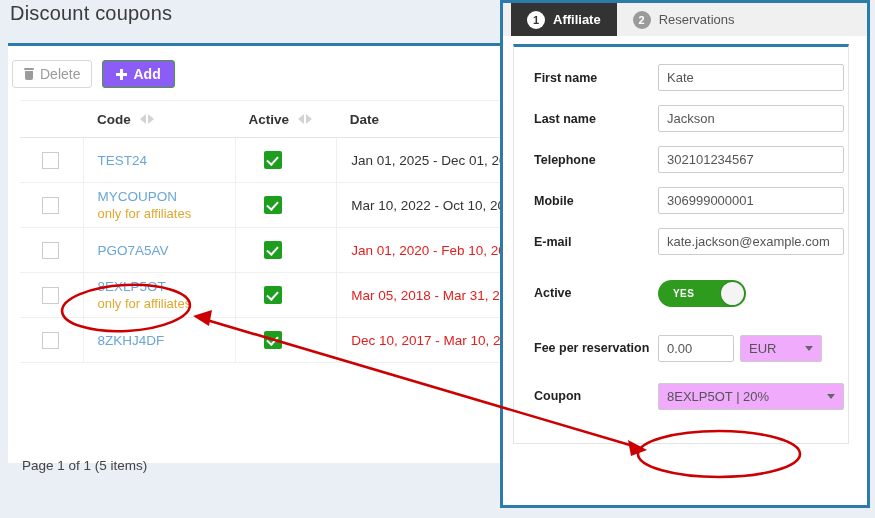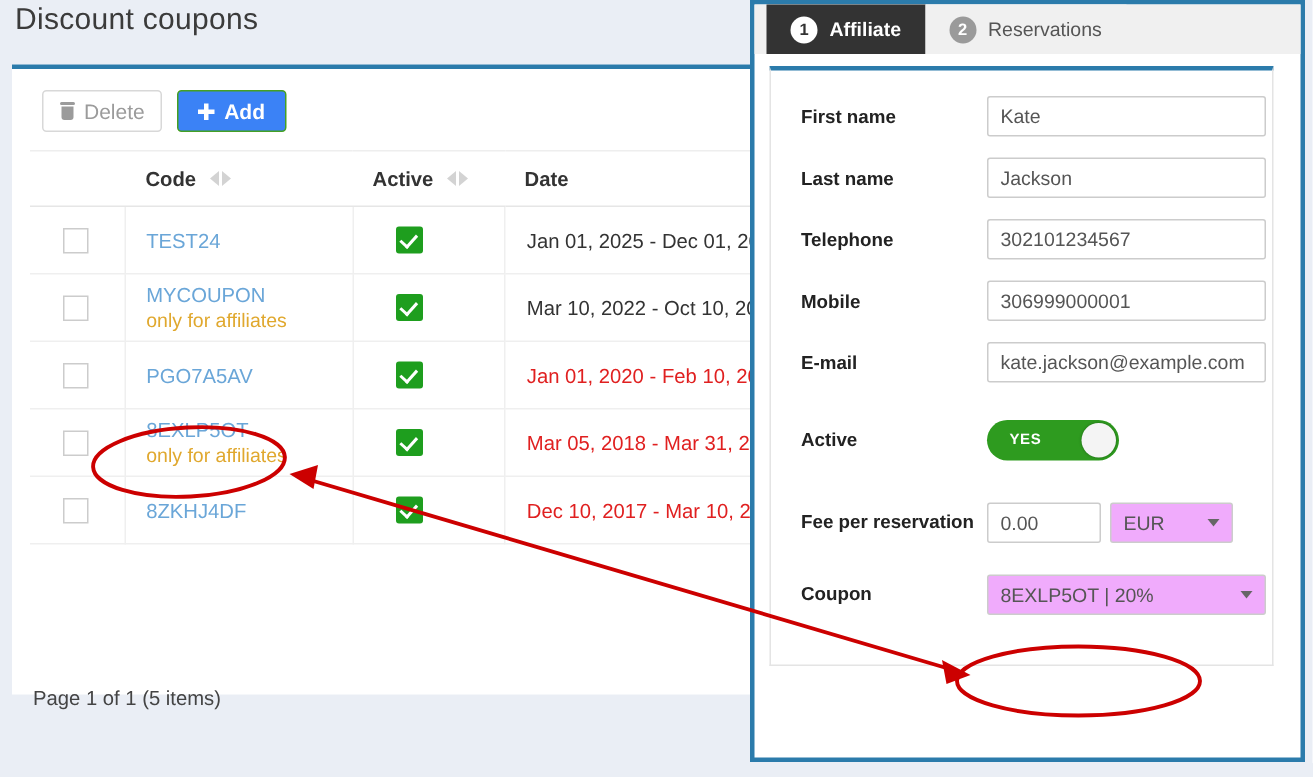--- a/index.html
+++ b/index.html
@@ -42,21 +42,21 @@
     left: 8px;
     top: 43px;
     width: 560px;
     height: 420px;
     background: #ffffff;
     border-top: 3px solid #2b7bab;
     box-sizing: border-box;
   }
   .toolbar {
     position: absolute;
-    left: 20px;
+    left: 4px;
     top: 14px;
     display: flex;
     align-items: flex-start;
     gap: 10px;
   }
   .btn {
     display: inline-flex;
     align-items: center;
     gap: 6px;
     font-size: 14px;
@@ -67,21 +67,21 @@
     line-height: 1;
     cursor: pointer;
     user-select: none;
   }
   .btn-delete {
     background: #ffffff;
     border: 1px solid #d8d8d8;
     color: #9b9b9b;
   }
   .btn-add {
-    background: #3b82f6;
+    background: #8b5cf6;
     border: 1px solid #45a023;
     color: #ffffff;
     font-weight: bold;
     padding: 5px 13px;
   }
   .icon-trash {
     display: inline-block;
     width: 10px;
     height: 12px;
     position: relative;

